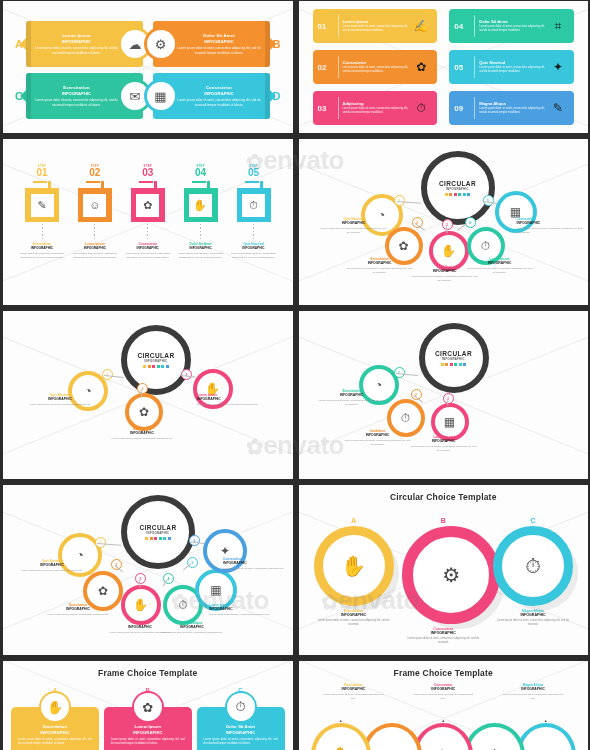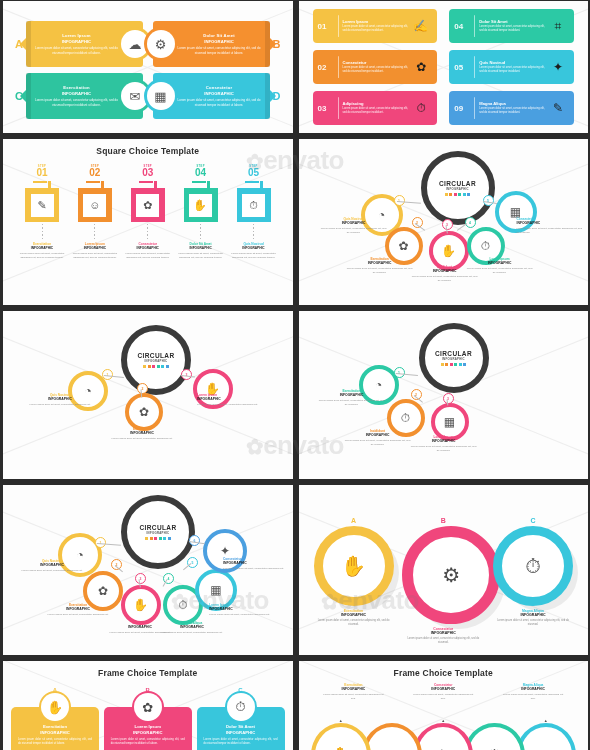--- a/index.html
+++ b/index.html
@@ -281,21 +281,20 @@
           <div class="num-ico">✎</div>
         </div>
       </div>
   </div>
 
   <div class="slide p3">
     <div class="guides">
         <i class="d1"></i>
         <i class="d2"></i>
       </div>
-    <div class="slide-title">Square Choice Template</div>
     <div class="sqrow" id="s3">
         <div class="sqitem">
           <div class="sq-step" style="color: rgb(245, 194, 67);">STEP</div>
           <div class="sq-num" style="color: rgb(245, 194, 67);">01</div>
           <div class="sq-flag" style="--c: #F5C243;">
             <span style="position:absolute;left:0;right:4px;top:0;height:2px;background:#F5C243"></span>
             <span style="position:absolute;right:0;top:0;width:3px;height:7px;background:#F5C243"></span>
           </div>
           <div class="sq-box" style="background: rgb(245, 194, 67);">
             <div class="sq-in">✎</div>
@@ -620,20 +619,21 @@
         </div>
         <div class="conn" style="left: 186px; top: 56px; width: 16px; transform: rotate(8deg);"></div>
       </div>
   </div>
 
   <div class="slide p8">
     <div class="guides">
         <i class="d1"></i>
         <i class="d2"></i>
       </div>
+    <div class="slide-title">Circular Choice Template</div>
     <div class="bigrow" id="s8">
         <div class="bigitem">
           <div class="big-l" style="color: rgb(245, 194, 67);">A</div>
           <div class="bigc" style="width: 62px; height: 62px; border: 9px solid rgb(245, 194, 67); box-shadow: rgba(0, 0, 0, 0.07) 7px 7px 0px -2px;">
             <span class="gl">✋</span>
           </div>
           <div class="big-h" style="color: rgb(245, 194, 67);">Exercitation</div>
           <div class="big-s">INFOGRAPHIC</div>
           <div class="big-b">Lorem ipsum dolor sit amet, consectetur adipiscing elit, sed do eiusmod.</div>
         </div>

